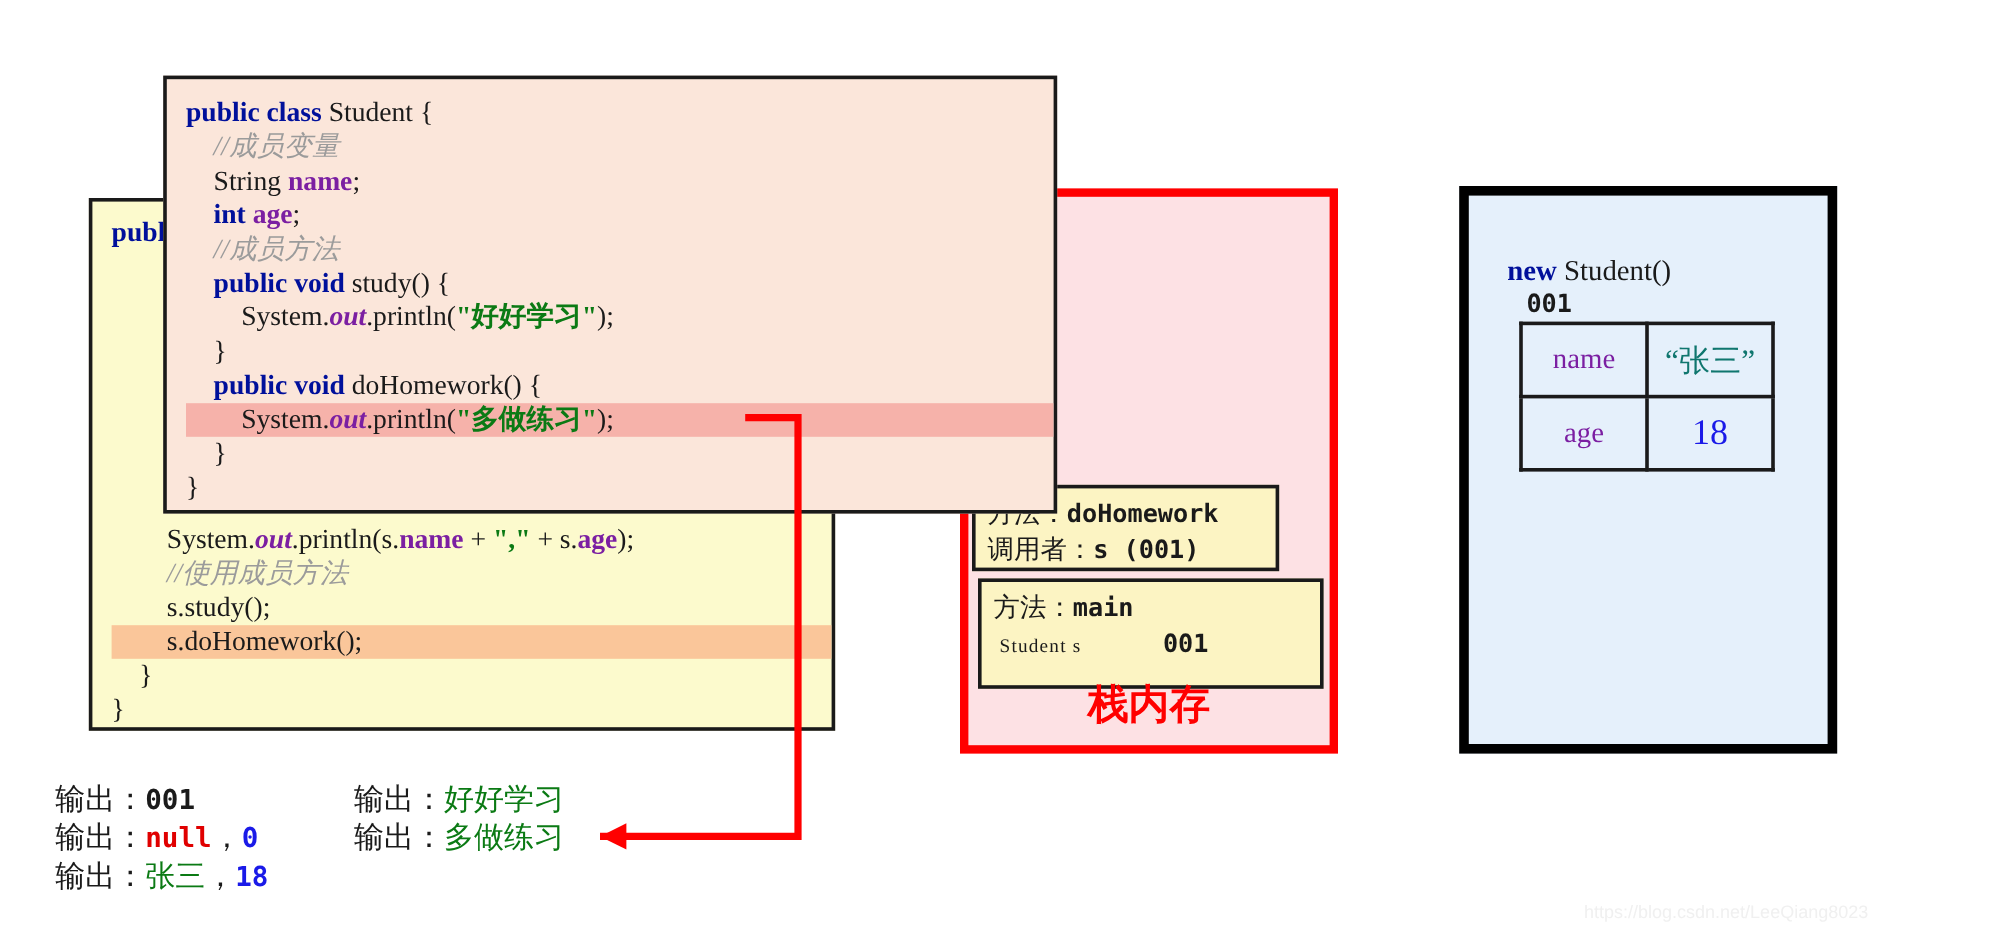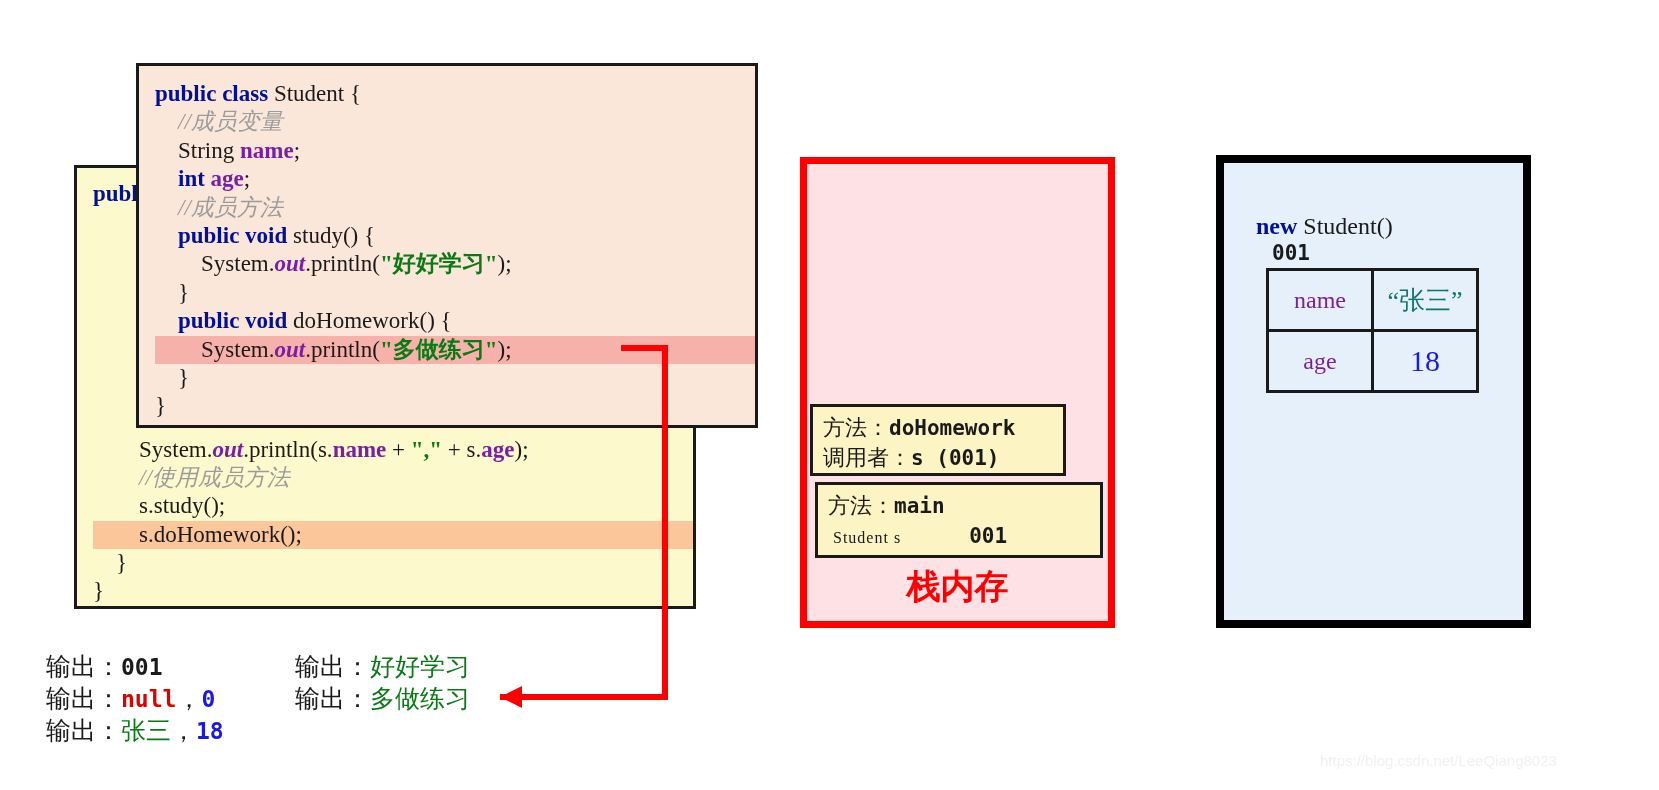--- a/index.html
+++ b/index.html
@@ -34,21 +34,21 @@
   .field   { color: #7b1fa2; font-weight: bold; }
   .cmt     { color: #9b9b9b; font-style: italic; }
   .str     { color: #0b7a14; font-weight: bold; }
   .outkw   { color: #7b1fa2; font-style: italic; font-weight: bold; }
   .hl-red  { background: #f6b2aa; }
   .hl-org  { background: #fac69a; }
 
   
   #student-box {
     left: 136px; top: 63px;
-    width: 622px; height: 365px;
+    width: 745px; height: 365px;
     background: #fbe6da;
     z-index: 4;
   }
   #student-box .pad { padding: 14px 0 0 16px; }
 
   
   #test-box {
     left: 74px; top: 165px;
     width: 622px; height: 444px;
     background: #fcfacd;
@@ -67,21 +67,21 @@
     z-index: 3;
   }
   .frame {
     position: absolute;
     background: #fcf4c3;
     border: 3px solid #1a1a1a;
     box-sizing: border-box;
     padding: 6px 0 0 10px;
   }
   #frame-dohomework { left: 3px; top: 240px; width: 256px; height: 72px; }
-  #frame-main       { left: 8px; top: 318px; width: 288px; height: 76px; }
+  #frame-main       { left: 8px; top: 318px; width: 288px; height: 92px; }
   .frame-line {
     white-space: pre;
     font-size: 22px;
     line-height: 30px;
     color: #1a1a1a;
     font-family: "Liberation Sans", sans-serif;
   }
   .frame-line .mono {
     font-family: "DejaVu Sans Mono", monospace;
     font-size: 21px;

